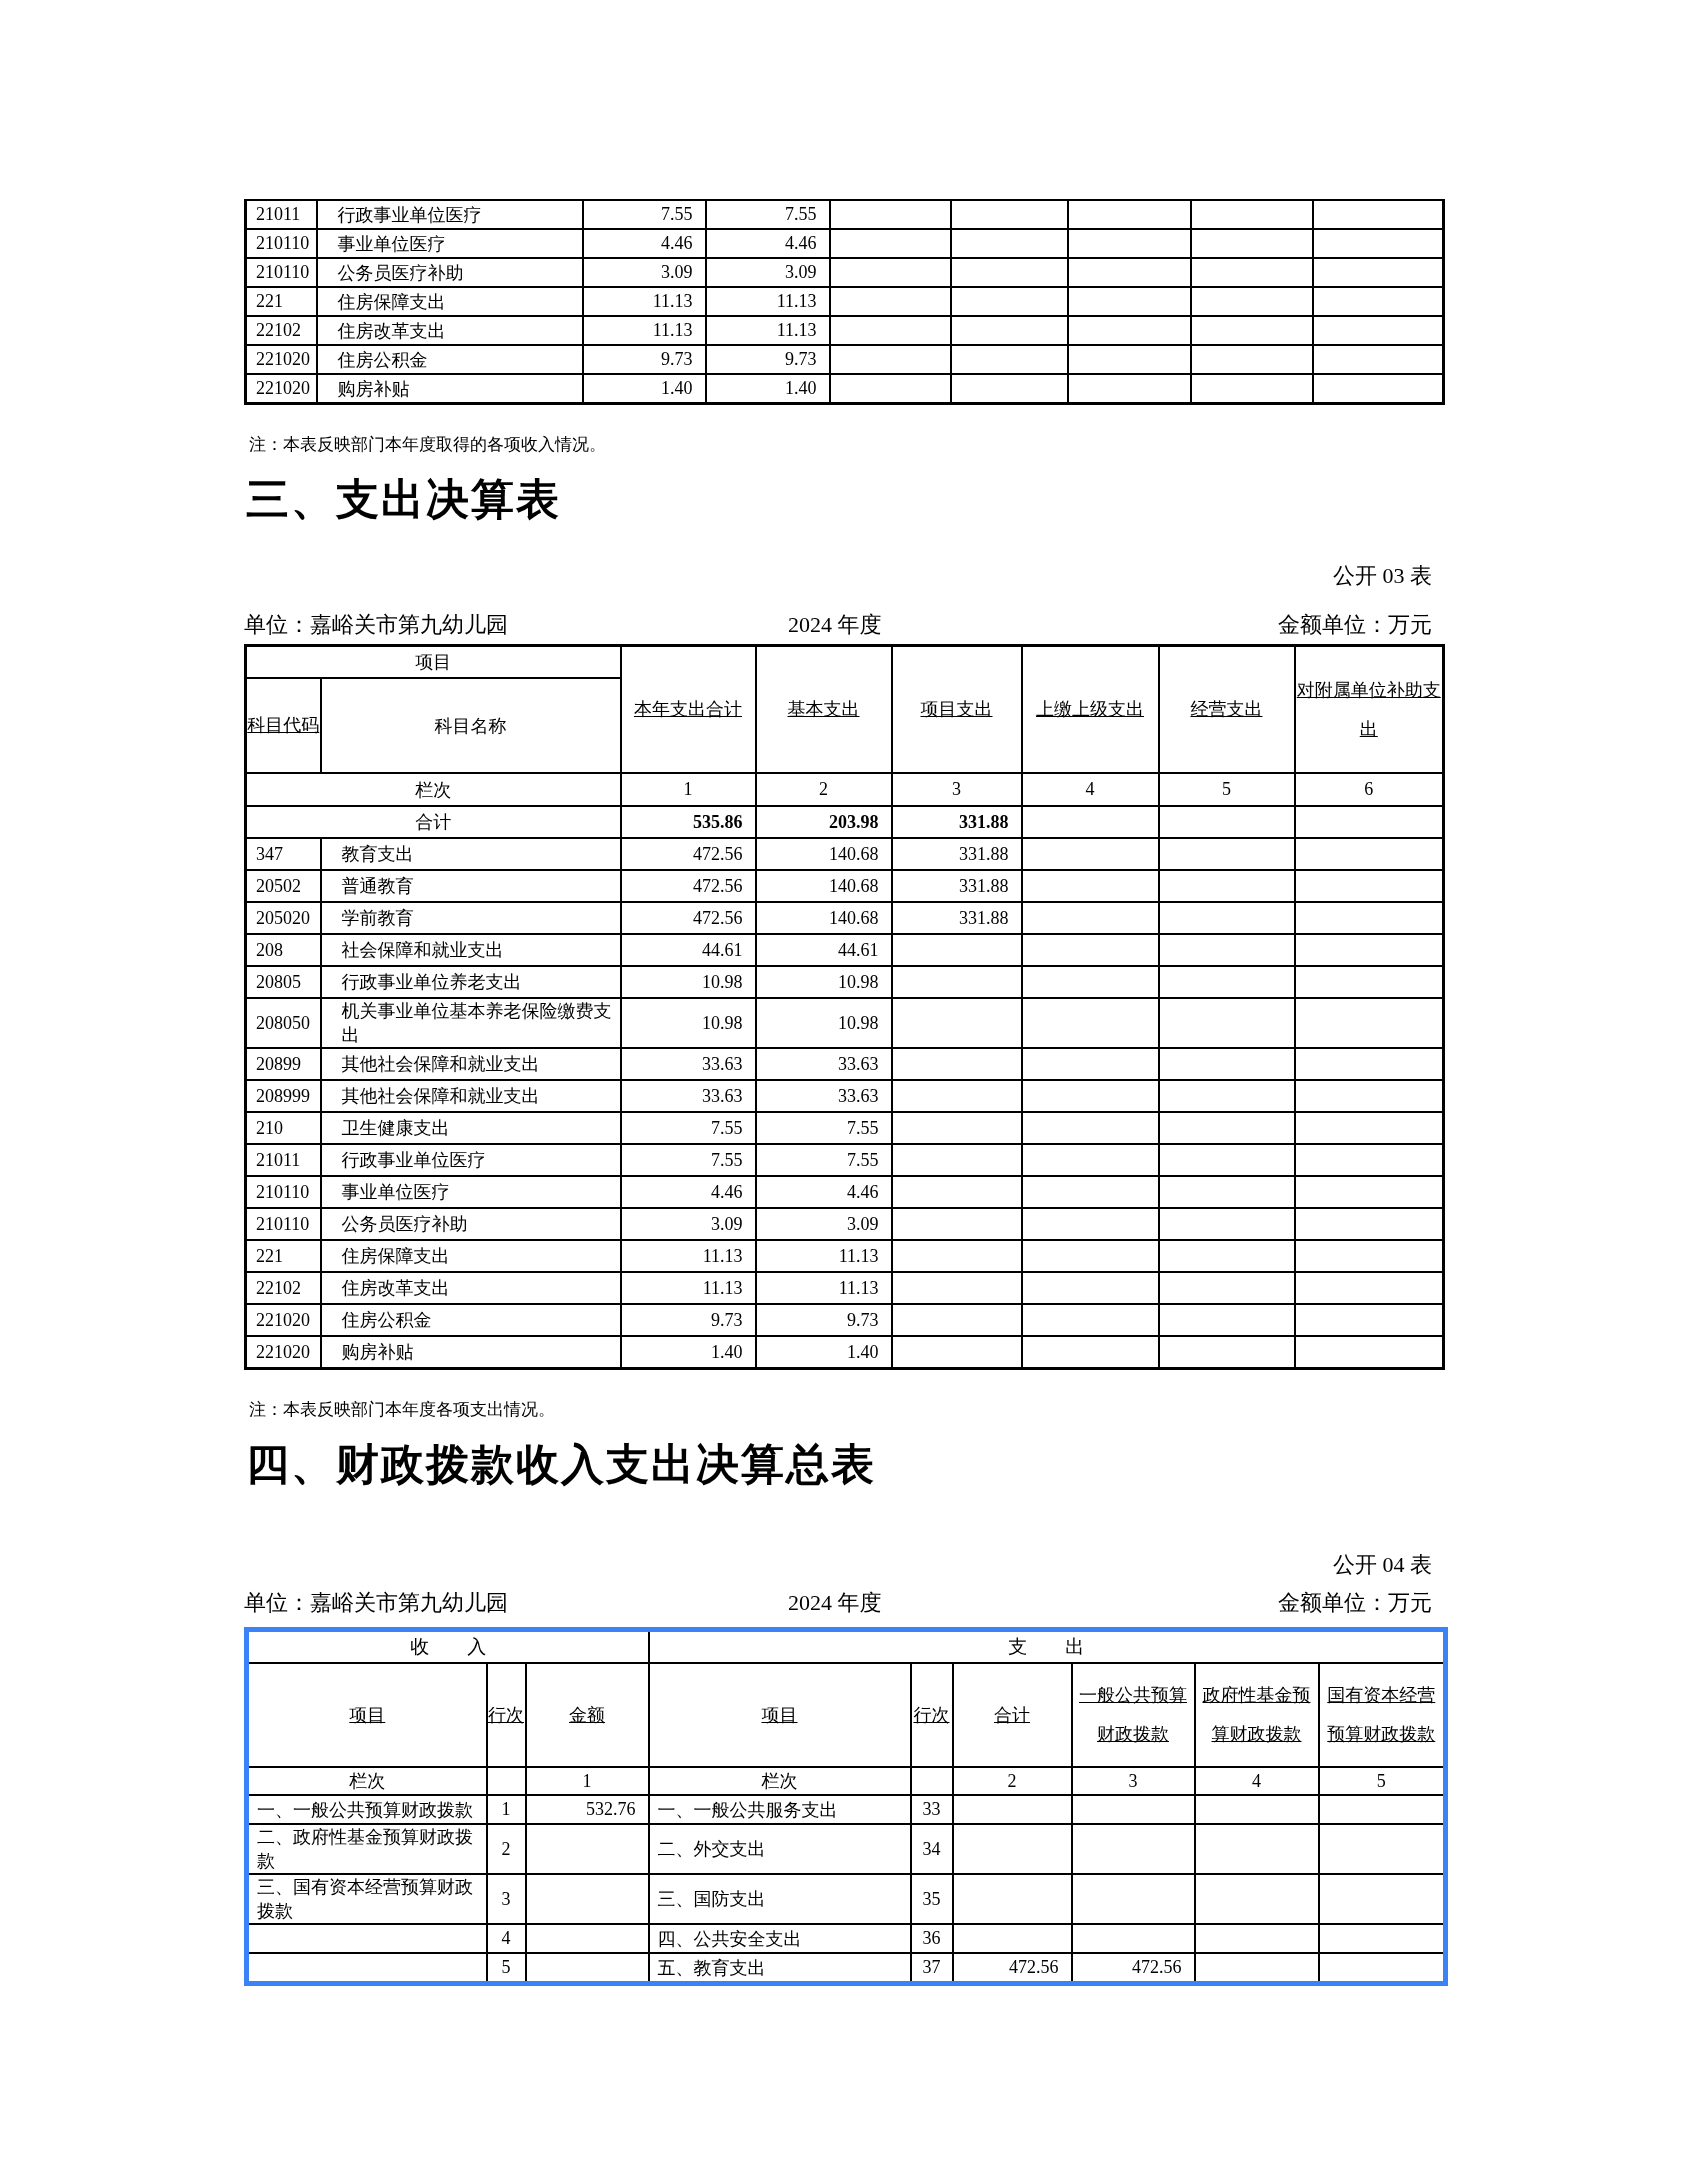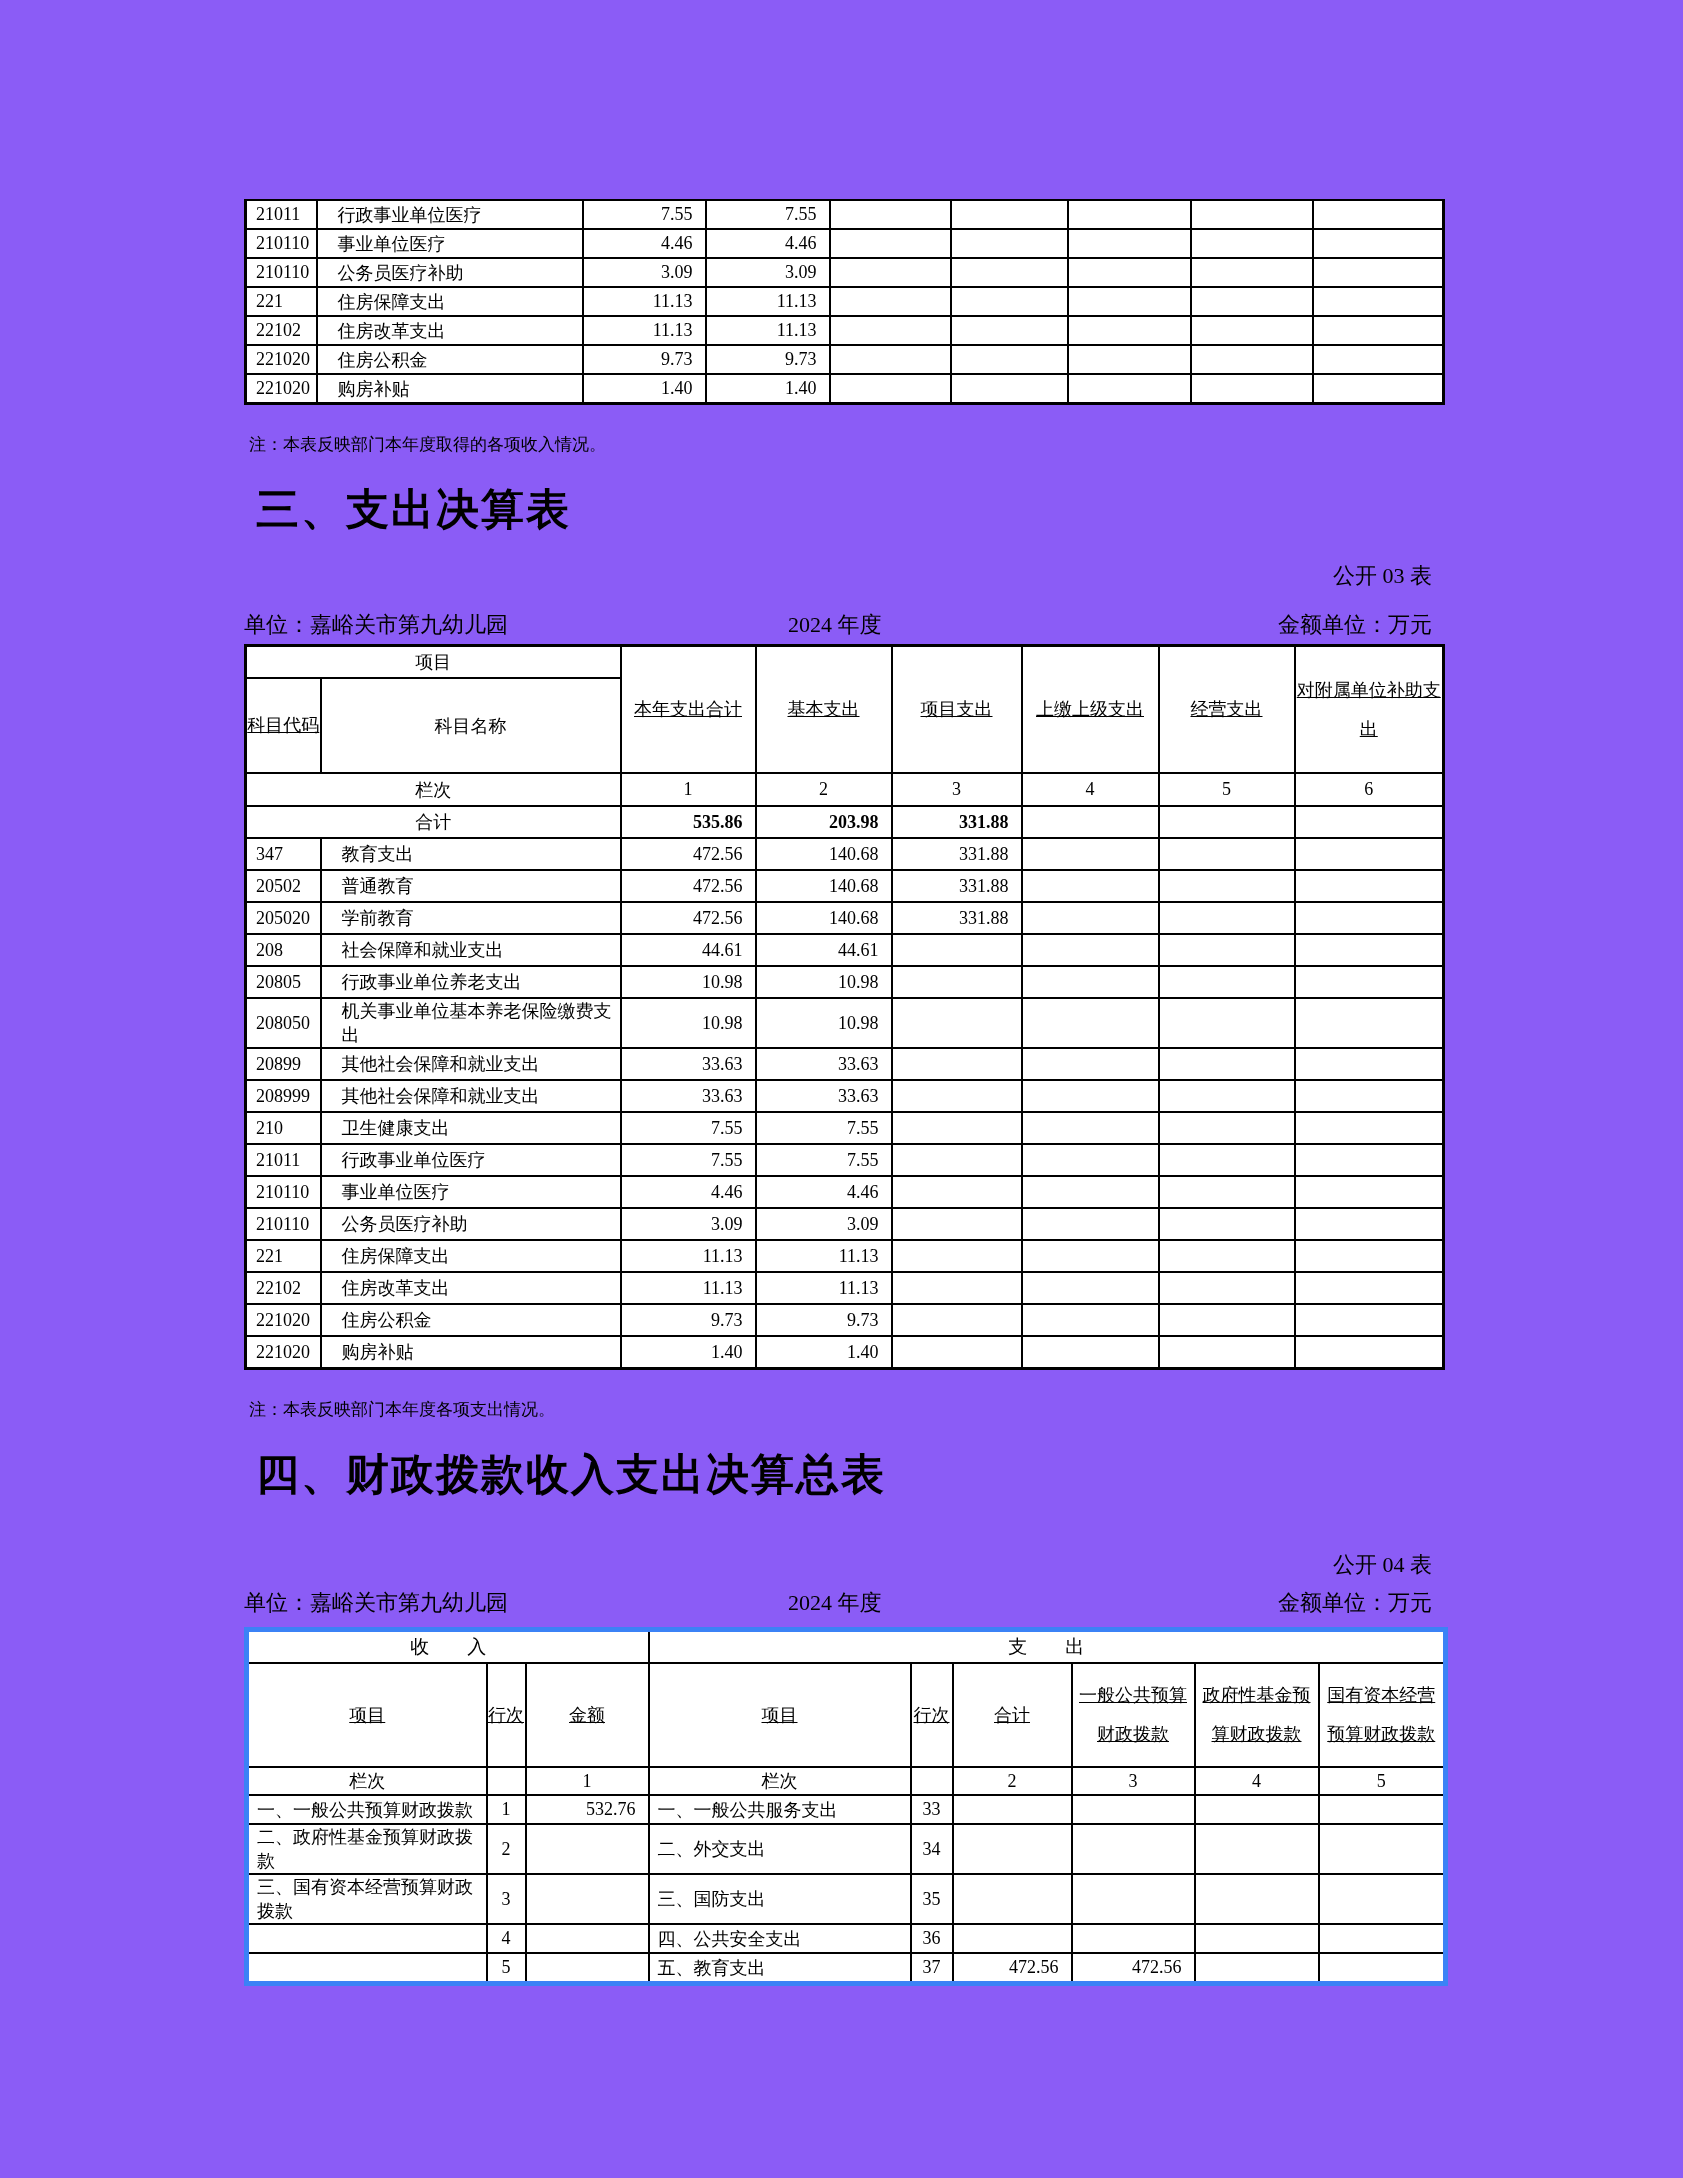--- a/index.html
+++ b/index.html
@@ -1,17 +1,17 @@
 <!DOCTYPE html>
 <html><head>
 <meta charset="utf-8">
 <style>
   html,body{margin:0;padding:0;background:#e8e8e8;}
   .page{
-    position:relative;width:1683px;height:2178px;background:#8b5cf6;color:#000;
+    position:relative;width:1683px;height:2178px;background:#ffffff;color:#000;
     font-family:"Liberation Serif","DejaVu Serif",serif;overflow:hidden;margin:0 auto;
   }
   table{border-collapse:collapse;table-layout:fixed;position:absolute;background:#fff;}
   td{border:2px solid #000;font-size:18px;color:#000;vertical-align:middle;
      padding:0;overflow:hidden;white-space:normal;word-break:break-all;}
   .t1{left:244px;top:199px;width:1197px;border:3px solid #000;border-top-width:2px;}
   .t1 td{height:27px;}
   .t3{left:244px;top:644px;width:1197px;border:3px solid #000;}
   .t4{left:244px;top:1627px;width:1197px;border:5px solid #3b82f6;}
   .code-cell{text-align:left;padding-left:9px;}
@@ -24,21 +24,21 @@
   .lanci-row td{height:31px;}
   .total-row td{height:30px;}
   .total-row .num-cell{font-weight:bold;}
   .t3 tbody td{height:30px;}
   .t4 .h1 td{height:30px;font-size:19px;}
   .t4 .h2 td{height:102px;}
   .t4 .lr td{height:26px;}
   .t4 tbody td{height:27px;}
   .t4 .item-cell{text-align:left;padding-left:8px;}
   .note{position:absolute;left:249px;font-size:17px;margin:0;}
-  .sec-heading{position:absolute;left:244px;margin:12px;
+  .sec-heading{position:absolute;left:244px;margin:2px;
     font-family:"Liberation Sans","DejaVu Sans",sans-serif;
     font-weight:bold;font-size:43px;letter-spacing:2px;}
   .tbl-label{position:absolute;left:244px;width:1188px;text-align:right;font-size:22px;}
   .meta-line{position:absolute;left:244px;width:1188px;height:28px;font-size:22px;}
   .meta-line .unit{position:absolute;left:0;top:0;}
   .meta-line .year{position:absolute;left:544px;top:0;}
   .meta-line .amount-unit{position:absolute;right:0;top:0;}
   .note1{top:433px;}
   .h3{top:469px;}
   .lbl3{top:561px;}

